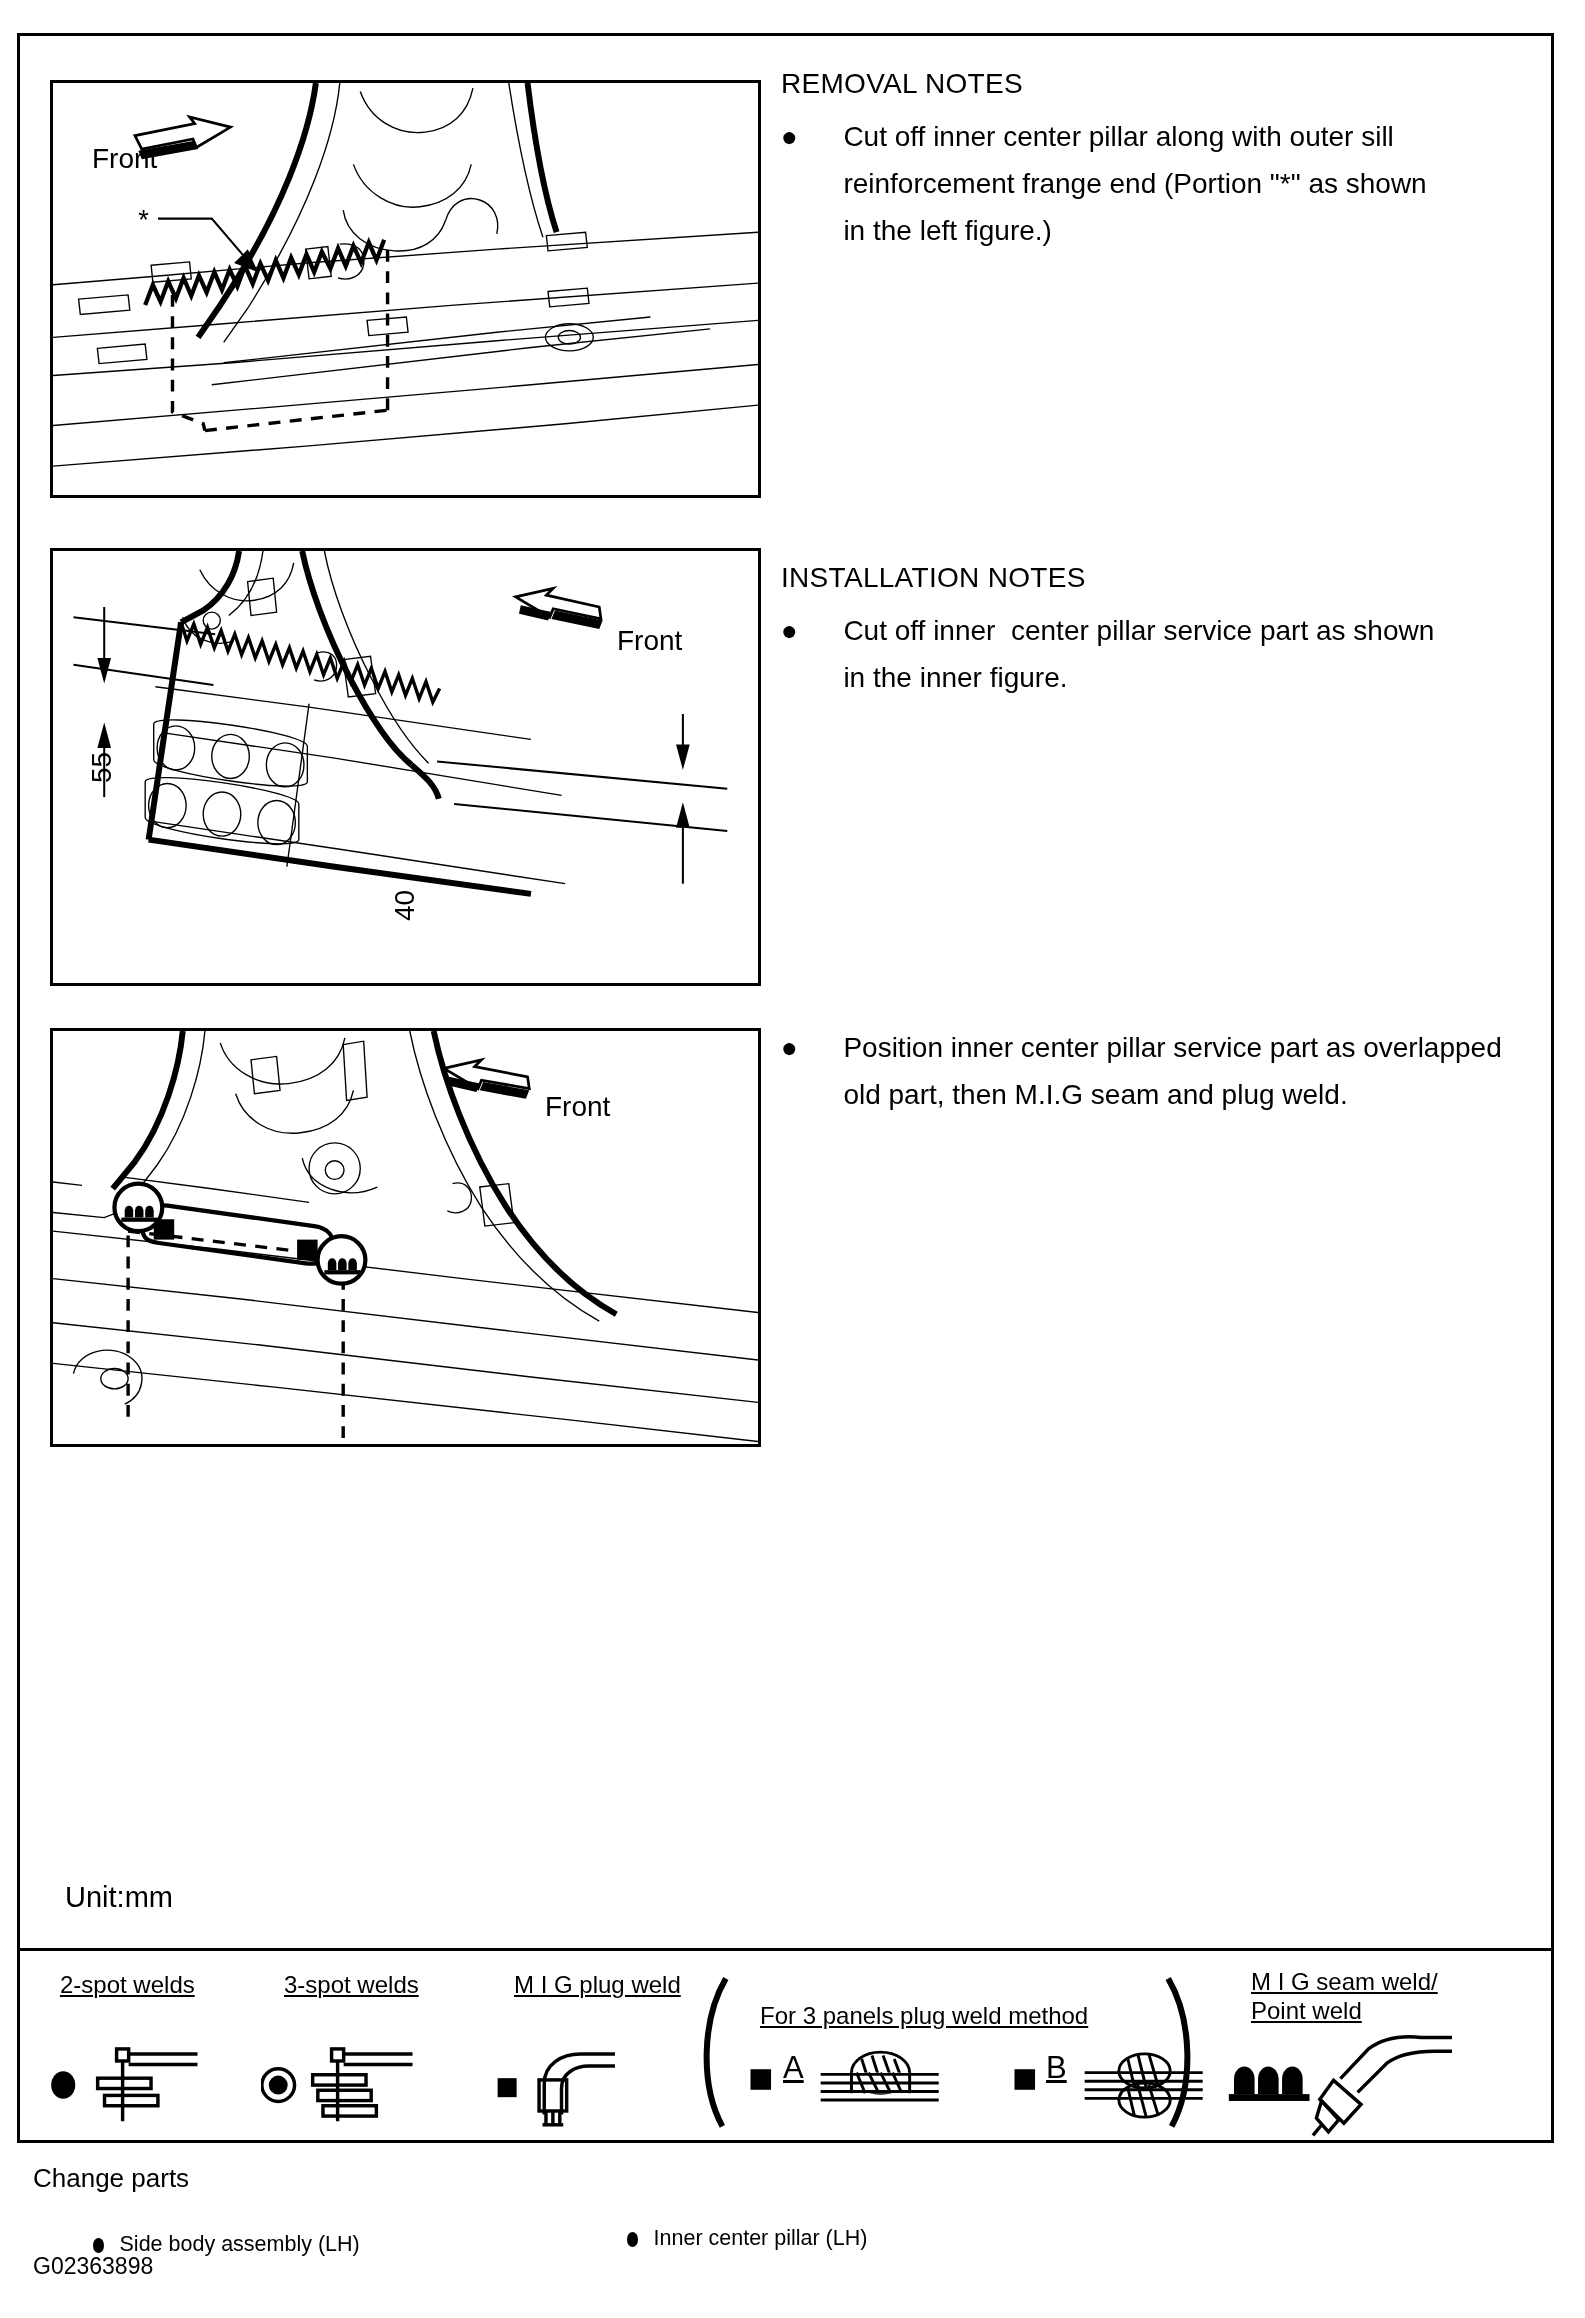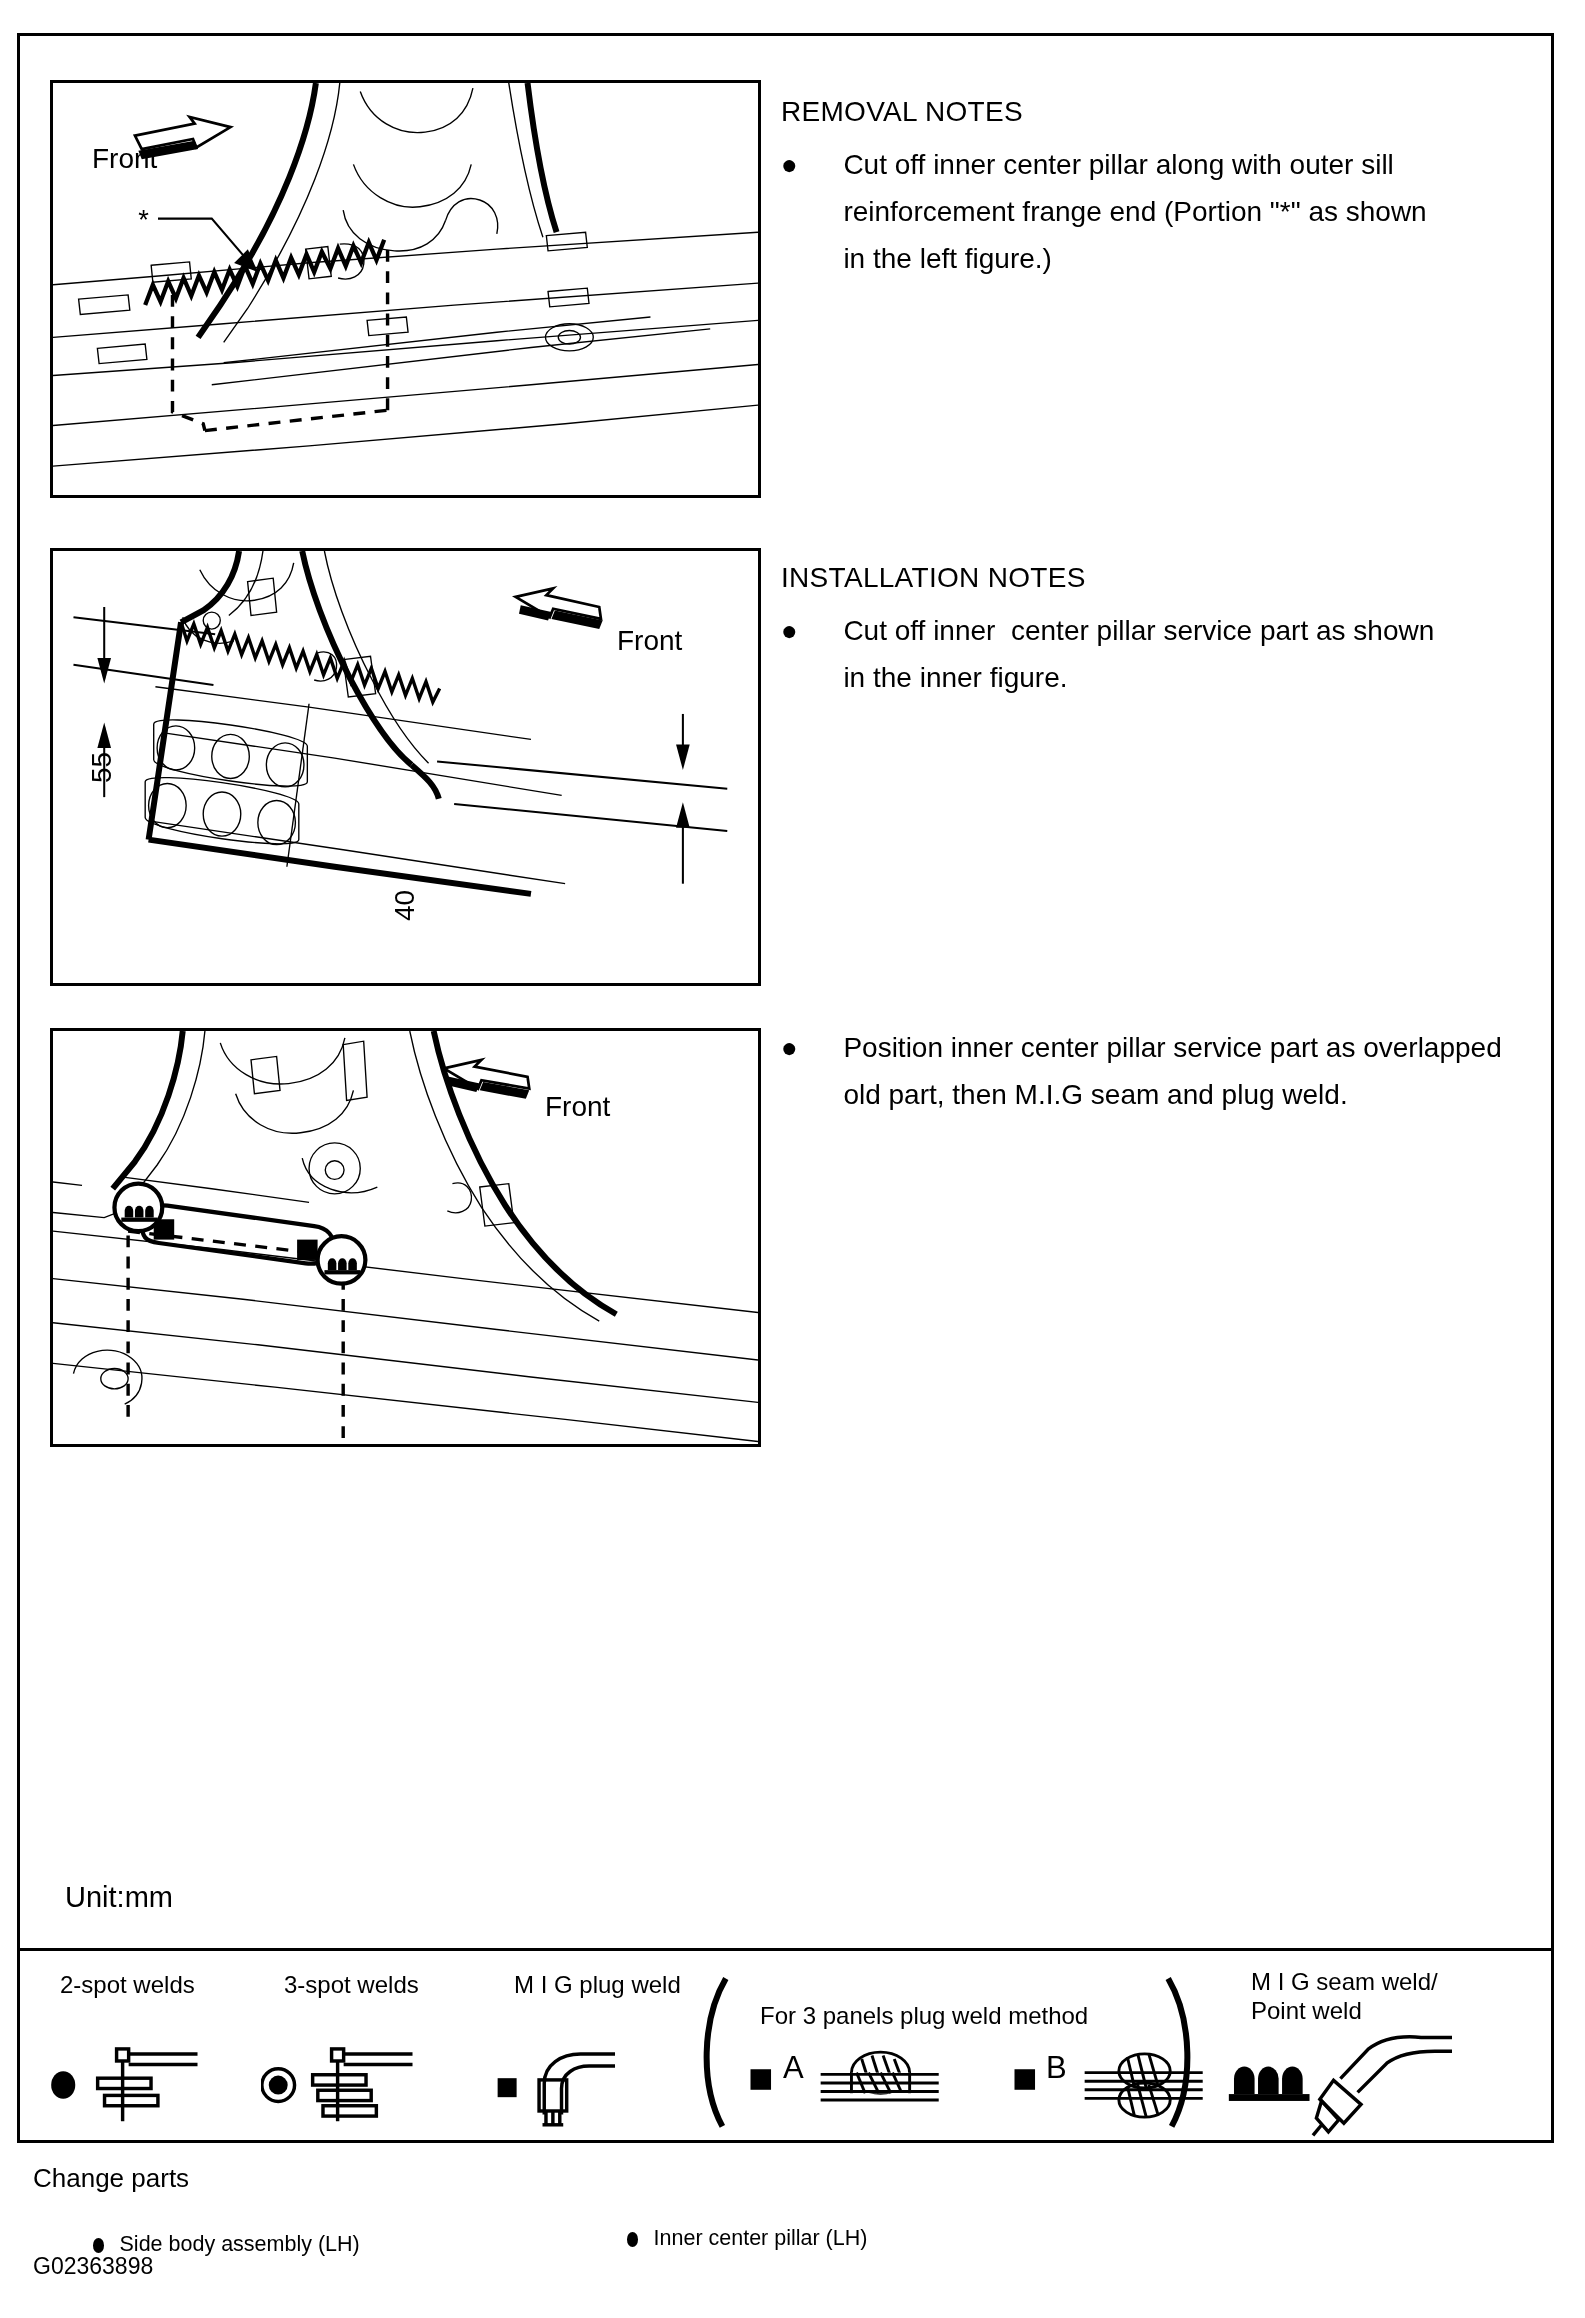--- a/index.html
+++ b/index.html
@@ -32,21 +32,21 @@
     overflow: hidden;
   }
   #fig-panel-1 { left: 50px;  top: 80px;   width: 711px; height: 418px; }
   #fig-panel-2 { left: 50px;  top: 548px;  width: 711px; height: 438px; }
   #fig-panel-3 { left: 50px;  top: 1028px; width: 711px; height: 419px; }
 
   .fig-svg { position: absolute; left: 0; top: 0; width: 100%; height: 100%; }
 
   
   .note-block { position: absolute; }
-  #notes-removal      { left: 781px; top: 92px;   width: 757px; }
+  #notes-removal      { left: 781px; top: 64px;   width: 757px; }
   #notes-installation { left: 781px; top: 558px;  width: 757px; }
   #notes-position     { left: 781px; top: 1024px; width: 757px; }
 
   .note-heading {
     font-size: 28px;
     letter-spacing: 0.3px;
     line-height: 40px;
     margin-bottom: 8.6px;
     white-space: pre;
   }
@@ -78,20 +78,21 @@
     left: 17px; top: 1948px;
     width: 1537px; height: 195px;
     border-top: 3.4px solid #000;
     box-sizing: border-box;
   }
   .legend-label {
     position: absolute;
     font-size: 24px;
     line-height: 29px;
     white-space: pre;
+    text-decoration: underline;
   }
   .legend-art { position: absolute; }
 
   #lbl-2spot      { left: 43px;  top: 19px; }
   #lbl-3spot      { left: 267px; top: 19px; }
   #lbl-migplug    { left: 497px; top: 19px; }
   #lbl-3panels    { left: 743px; top: 50px; }
   #lbl-migseam    { left: 1234px; top: 15.5px; }
 
   

